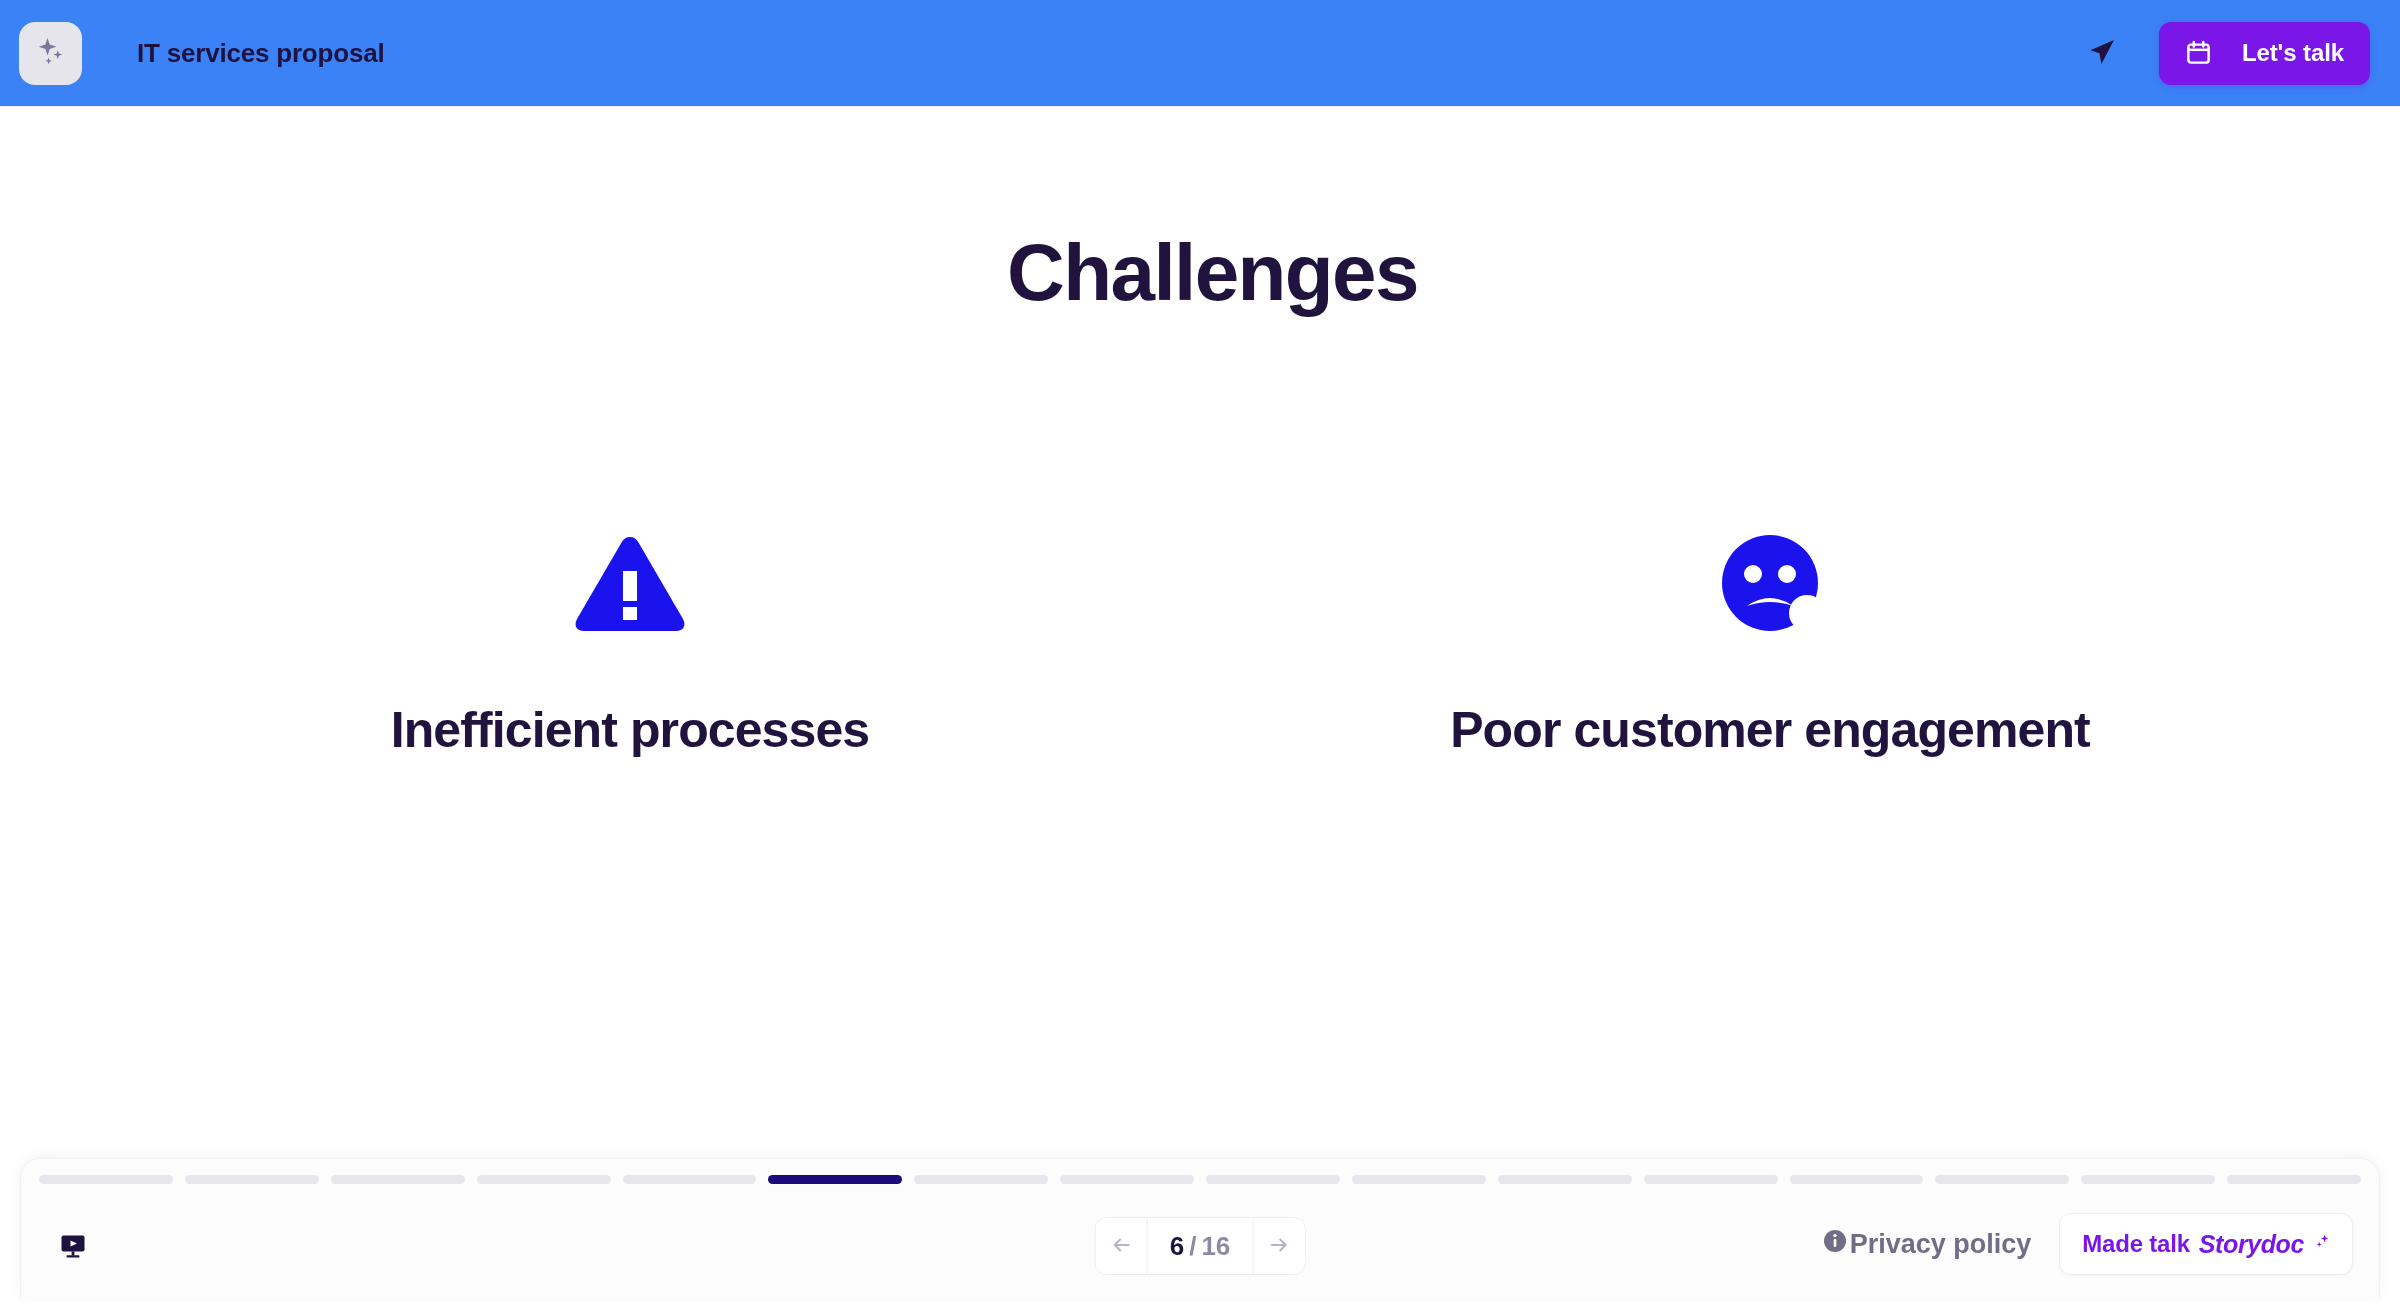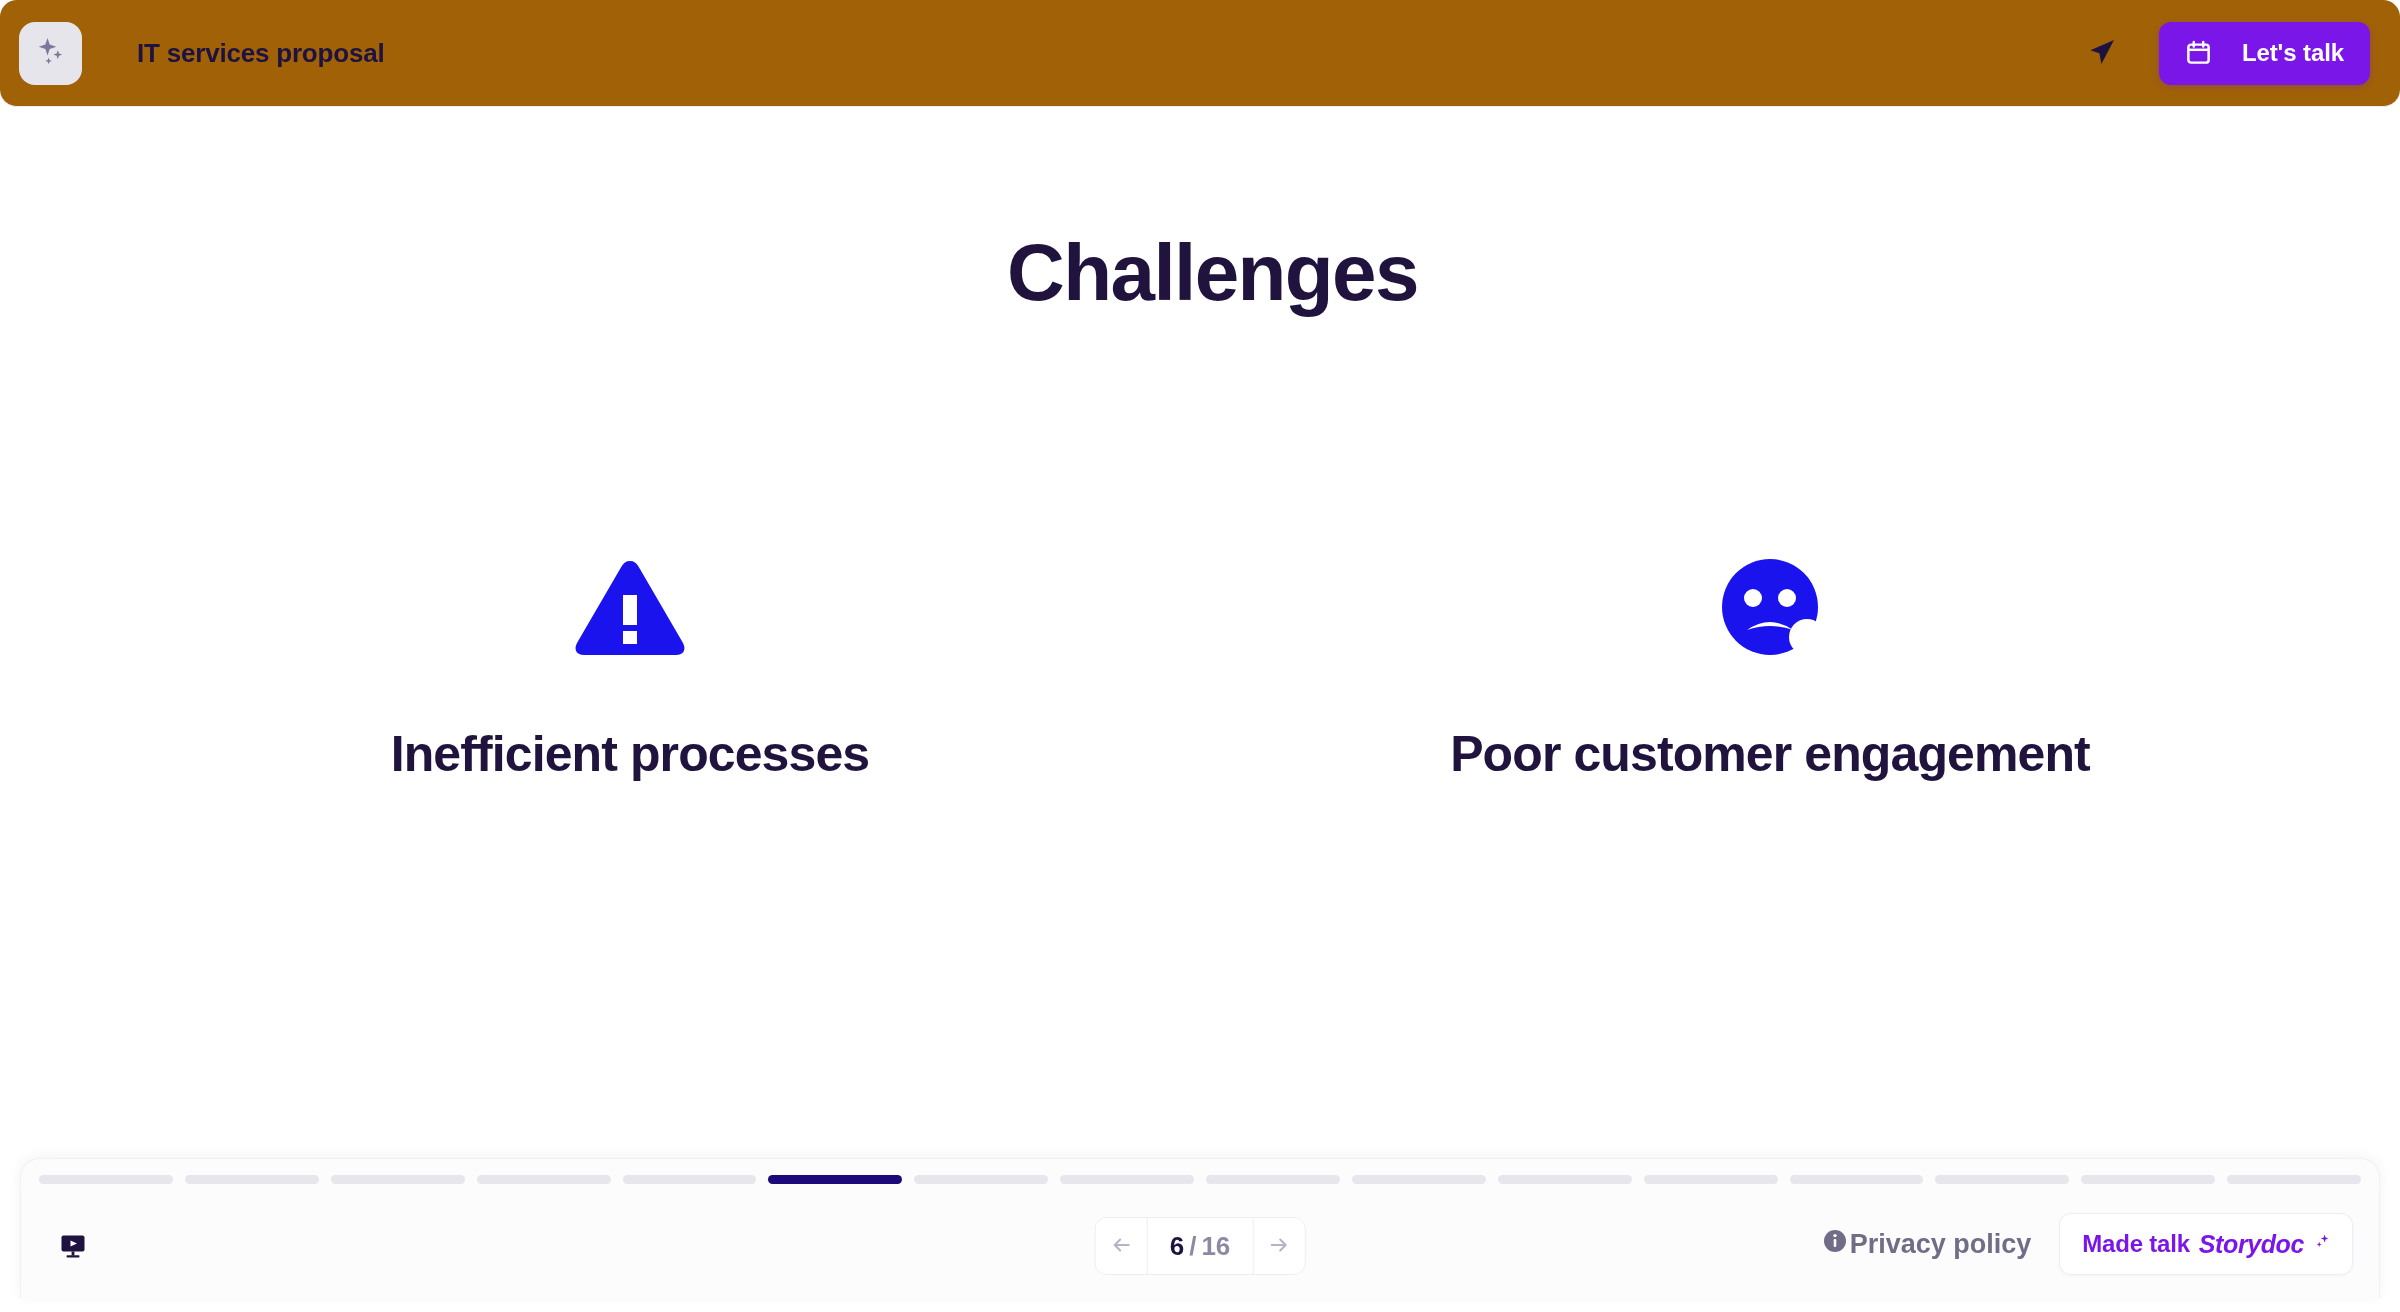--- a/index.html
+++ b/index.html
@@ -20,26 +20,25 @@
     height: 1312px;
     background: #ffffff;
   }
 
   
   .header {
     position: absolute;
     top: 0; left: 0;
     width: 2400px;
     height: 107px;
-    background: #a16207;
+    background: #3b82f6;
     border-bottom: 1px solid #ececf1;
     display: flex;
     align-items: center;
     z-index: 30;
-    border-radius: 17px;
   }
 
   .logo-tile {
     width: 63px;
     height: 63px;
     margin-left: 19px;
     border-radius: 16px;
     background: #e6e5ec;
     display: flex;
     align-items: center;
@@ -104,21 +103,21 @@
     font-size: 80px;
     font-weight: bold;
     color: #20143f;
     letter-spacing: -1.6px;
     line-height: 1;
     padding-left: 25px;
   }
 
   .cards {
     position: absolute;
-    top: 440px;
+    top: 416px;
     left: 60px;
     width: 2280px;
     display: flex;
   }
 
   .card {
     flex: 1 1 0;
     display: flex;
     flex-direction: column;
     align-items: center;

